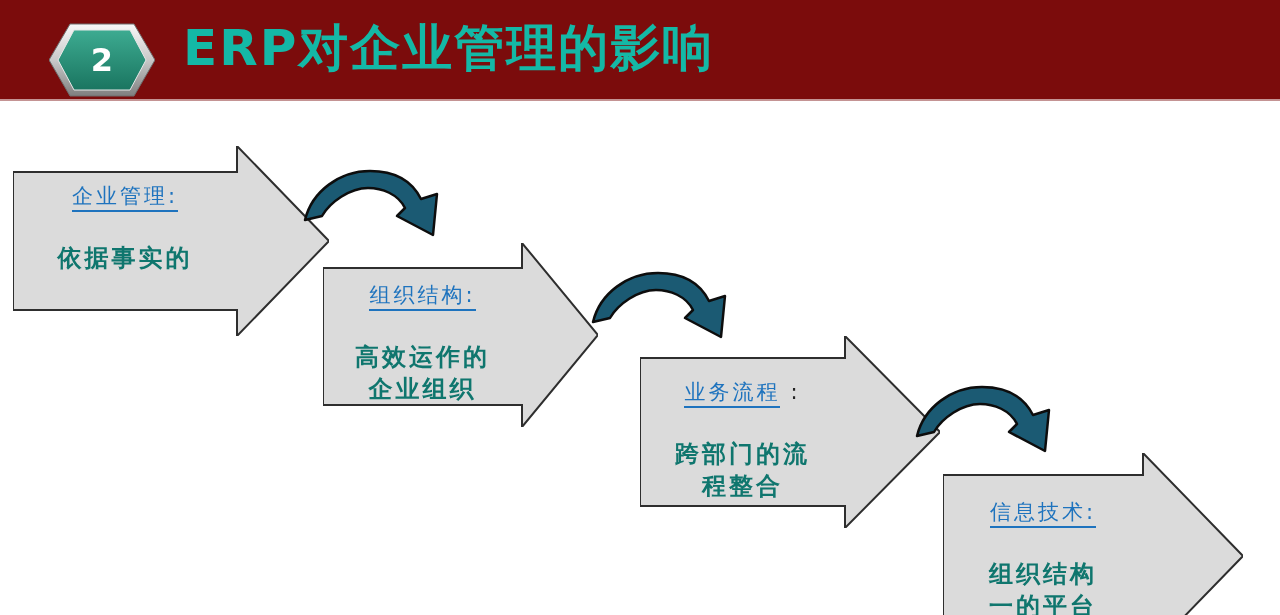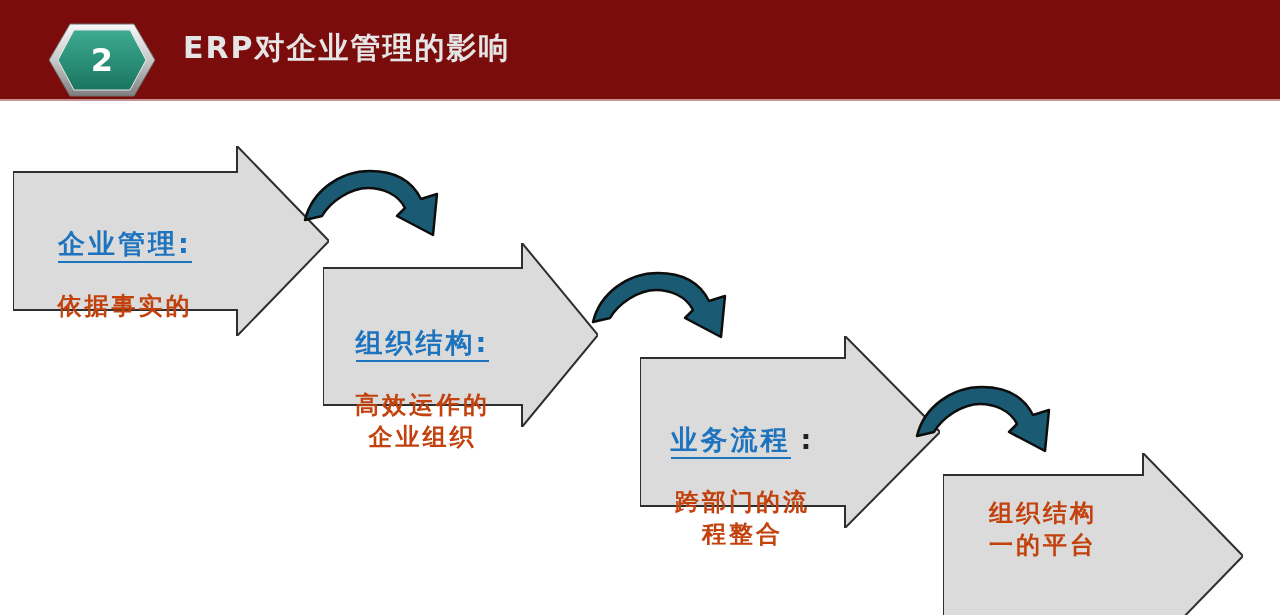--- a/index.html
+++ b/index.html
@@ -7,21 +7,21 @@
     position:relative;width:1280px;height:615px;overflow:hidden;background:#ffffff;
     font-family:"DejaVu Sans",sans-serif;
   }
   
   #header{
     position:absolute;left:0;top:0;width:1280px;height:101px;
     background:#7B0C0C;border-bottom:2px solid #C49494;box-sizing:border-box;
   }
   #header-title{
     position:absolute;left:183px;top:0;height:96px;display:flex;align-items:center;
-    color:#e5e5e5;font-size:30px;font-weight:bold;letter-spacing:2px;white-space:nowrap;
+    color:#14b8a6;font-size:50px;font-weight:bold;letter-spacing:2px;white-space:nowrap;
   }
   #badge{position:absolute;left:49px;top:22px;width:106px;height:76px;}
   
   .step-arrow{position:absolute;}
   #arrow1{left:13px;top:146px;}
   #arrow2{left:323px;top:243px;}
   #arrow3{left:640px;top:336px;}
   #arrow4{left:943px;top:453px;}
   .step-arrow polygon{fill:#DBDBDB;stroke:#2E2E2E;stroke-width:2;}
   
@@ -29,27 +29,27 @@
   #conn1{left:300px;top:164px;}
   #conn2{left:588px;top:266px;}
   #conn3{left:912px;top:380px;}
   
   .step-text{position:absolute;text-align:center;}
   #text1{left:13px;top:181px;width:224px;}
   #text2{left:323px;top:280px;width:199px;}
   #text3{left:640px;top:377px;width:205px;}
   #text4{left:943px;top:497px;width:200px;}
   .step-title{
-    display:block;line-height:30px;font-size:27px;font-weight:bold;letter-spacing:3px;
-    color:#1E73BE;margin-bottom:31px;white-space:nowrap;margin-top:48px;
+    display:block;line-height:30px;font-size:21px;font-weight:normal;letter-spacing:3px;
+    color:#1E73BE;margin-bottom:31px;white-space:nowrap;
   }
   .step-title .main{border-bottom:2px solid #1E73BE;padding-bottom:2px;}
   .title-suffix{color:#222222;margin-left:10px;}
   .title-suffix:empty{display:none;}
-  .step-lines{font-size:24px;font-weight:bold;letter-spacing:3px;color:#c2410c;line-height:32px;}
+  .step-lines{font-size:24px;font-weight:bold;letter-spacing:3px;color:#0f766e;line-height:32px;}
   .step-line{white-space:nowrap;}
 </style>
 </head>
 <body>
 
 <div id="slide">
 
   <div id="header">
     <svg id="badge" viewBox="0 0 106 76">
       <defs>
@@ -115,19 +115,20 @@
 
   <div id="text3" class="step-text">
     <span class="step-title"><span class="main">业务流程</span><span class="title-suffix">:</span></span>
     <div class="step-lines">
       <div class="step-line">跨部门的流</div>
       <div class="step-line">程整合</div>
     </div>
   </div>
 
   <div id="text4" class="step-text">
+    <span class="step-title"><span class="main">信息技术:</span></span>
     <div class="step-lines">
       <div class="step-line">组织结构</div>
       <div class="step-line">一的平台</div>
     </div>
   </div>
 
 </div>
 
 </body></html>

